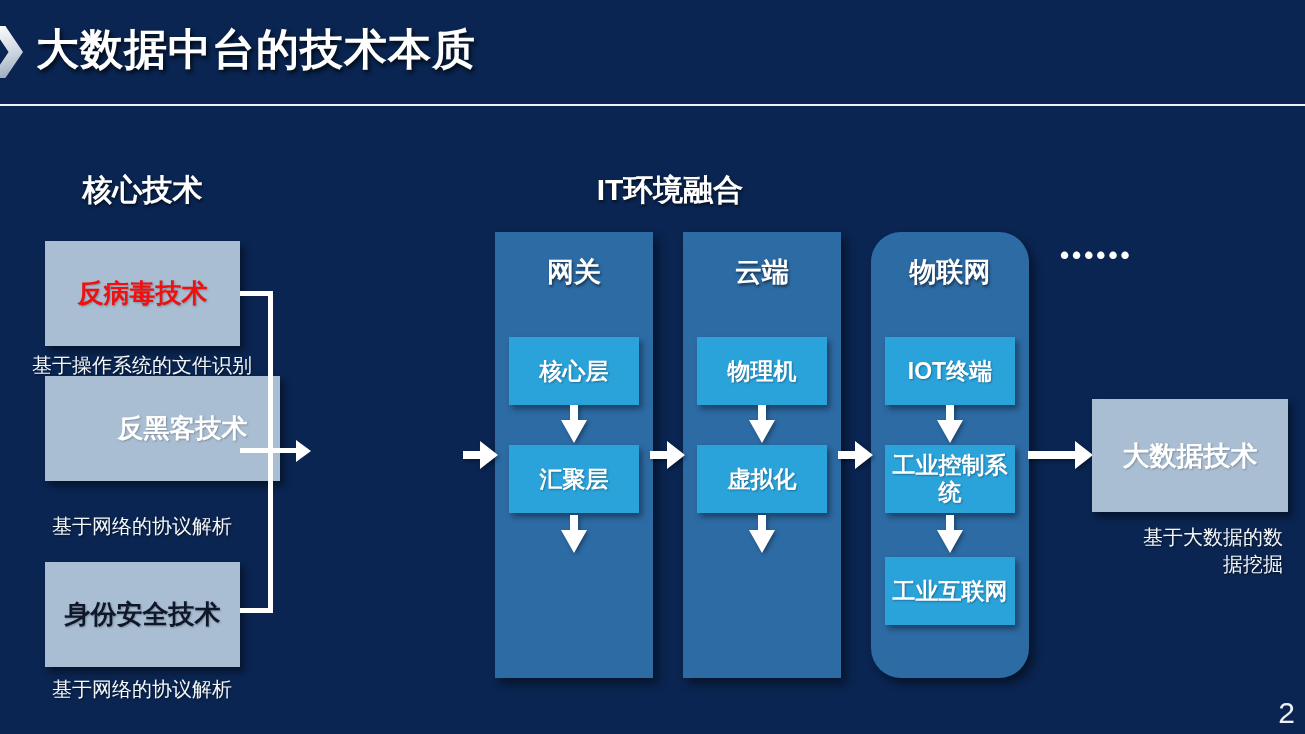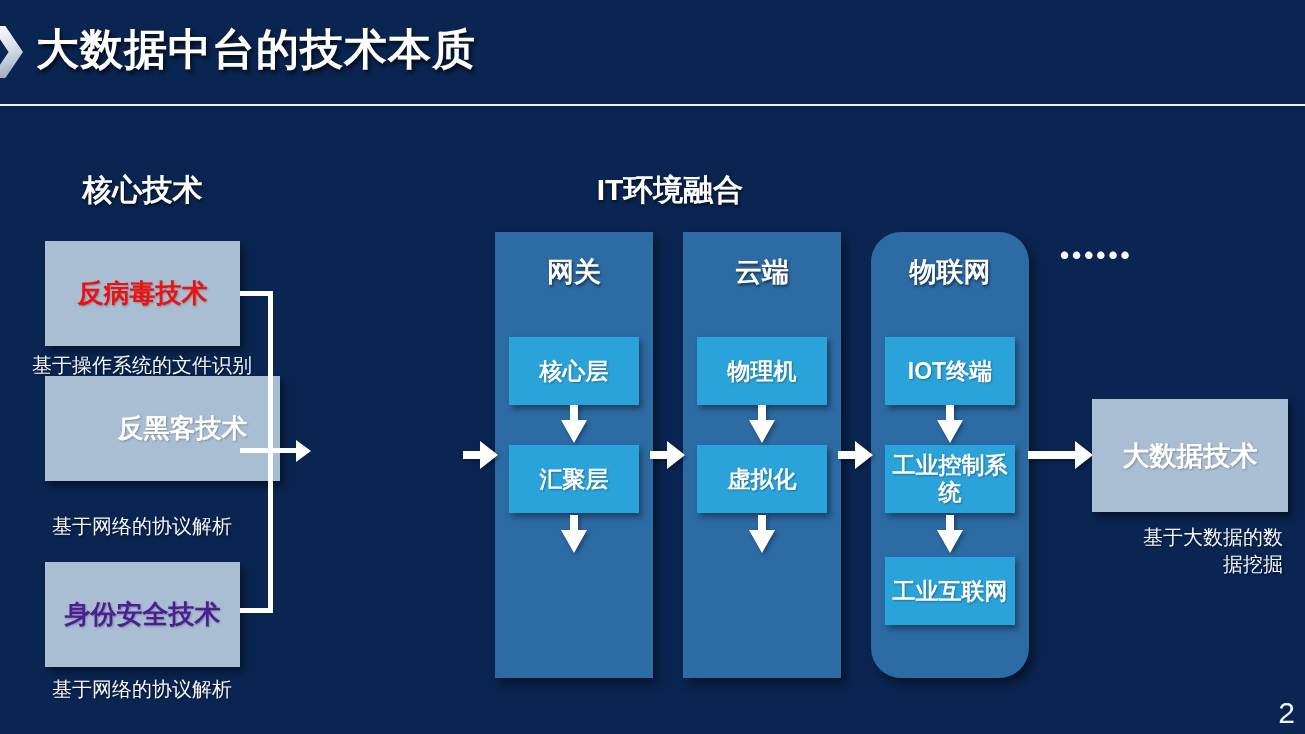--- a/index.html
+++ b/index.html
@@ -133,21 +133,21 @@
     <span style="color: rgb(240, 16, 16);">反病毒技术</span>
   </div>
   <div class="core-caption p0">基于操作系统的文件识别</div>
 
   <div class="core-box c1">
     <span style="color: rgb(255, 255, 255);">反黑客技术</span>
   </div>
   <div class="core-caption p1">基于网络的协议解析</div>
 
   <div class="core-box c2">
-    <span style="color: #4c1d95;">身份安全技术</span>
+    <span style="color: #0f172a;">身份安全技术</span>
   </div>
   <div class="core-caption p2">基于网络的协议解析</div>
 
   <div class="stub s1"></div>
   <div class="stub s2"></div>
   <div class="stub s3"></div>
   <div class="vline"></div>
   <div class="ahead"></div>
 
 

